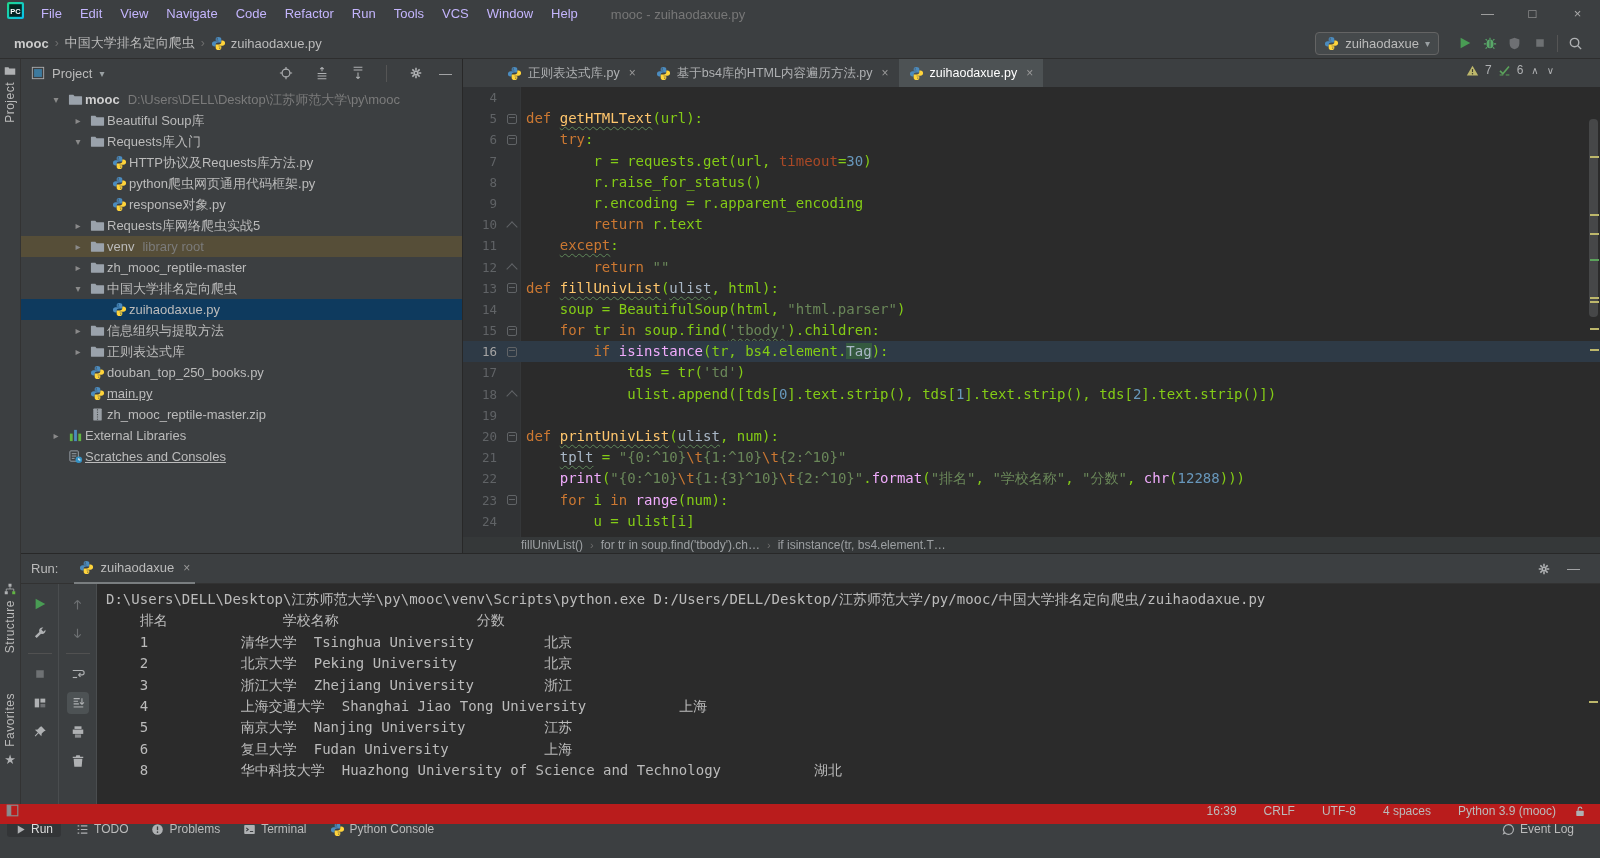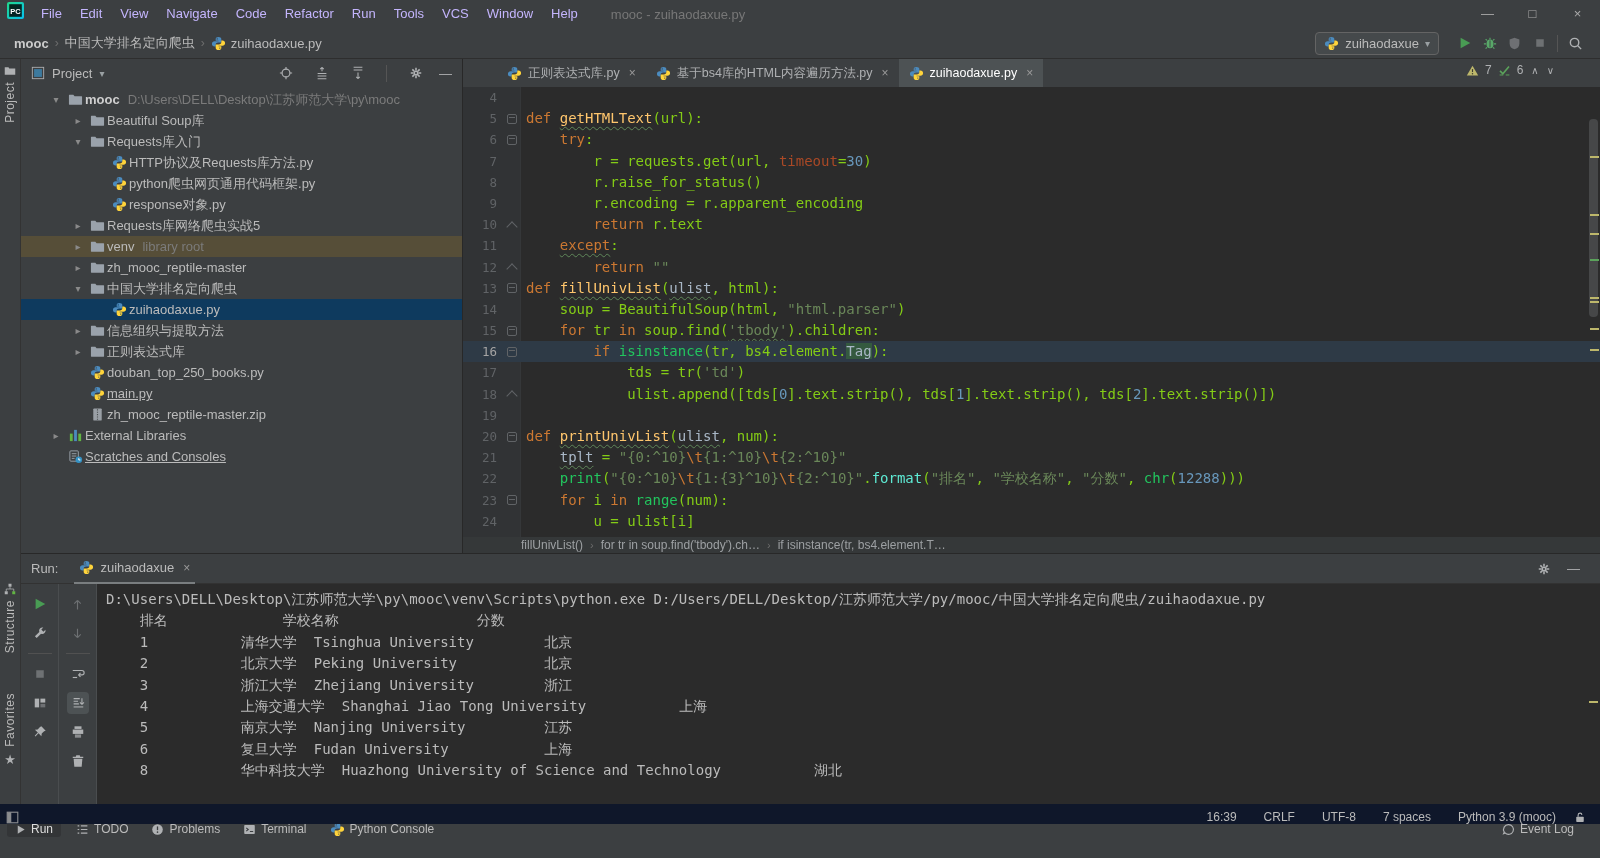--- a/index.html
+++ b/index.html
@@ -65,23 +65,23 @@
   .fend{width:7px;height:7px;border-left:1px solid #606366;border-top:1px solid #606366;transform:rotate(45deg);display:inline-block;margin-top:4px}
   .tk-pl{color:#84cc16}
   .tk-kw{color:#cc7832}
   .tk-kww{color:#cc7832;text-decoration:underline wavy #5f8759 1px;text-underline-offset:3px}
   .tk-fnw{color:#ffc66d;text-decoration:underline wavy #5f8759 1px;text-underline-offset:3px}
   .tk-plw{color:#a9b7c6;text-decoration:underline wavy #5f8759 1px;text-underline-offset:3px}
   .tk-str{color:#6a8759}
   .tk-strw{color:#6a8759;text-decoration:underline wavy #5f8759 1px;text-underline-offset:3px}
   .tk-esc{color:#cc7832}
   .tk-num{color:#6897bb}
-  .tk-bi{color:#22c55e}
+  .tk-bi{color:#f0abfc}
   .tk-kwarg{color:#aa4926}
-  .tk-fmt{color:#5eead4}
+  .tk-fmt{color:#f0abfc}
   .tk-hl{color:#a9b7c6;background:#34593f}
   .insp{position:absolute;top:4px;right:46px;display:flex;align-items:center;gap:6px;font-size:12px;color:#afb1b3;font-family:"Liberation Sans",sans-serif}
   .insp .nav-ch{font-size:10px;color:#afb1b3;margin-left:2px}
   .sbar{position:absolute;right:2px;top:60px;width:9px;height:198px;background:rgba(170,175,178,.22);border-radius:4px}
   .stripe{position:absolute;right:1px;width:9px;height:2px}
   .stripe.y{background:#bdb76b}
   .stripe.g{background:#5ba35b}
   .edcrumbs{position:absolute;left:0;right:0;bottom:0;height:16px;background:#353839;display:flex;align-items:center;padding-left:58px;font-size:12px;color:#9da0a3}
   .edcrumb-sep{color:#6d6d6d;margin:0 7px;font-size:11px}
 
@@ -99,21 +99,21 @@
   .console{flex:1;padding:5px 0 0 9px;font-family:"DejaVu Sans Mono",monospace;font-size:14px;color:#bbbbbb;overflow:hidden}
   .conline{height:21.4px;line-height:21.4px;white-space:pre;tab-size:8}
 
   
   .botbar{position:absolute;left:0;right:0;top:818px;height:20px;background:#3c3f41;border-top:1px solid #323232;display:flex;align-items:center;font-size:12px}
   .bitem{display:flex;align-items:center;gap:5px;padding:1px 8px;margin-left:7px;border-radius:3px;color:#bbb}
   .bitem.on{background:#333537;color:#ddd}
   .botright{margin-left:auto;display:flex;align-items:center;gap:6px;padding-right:18px;color:#bbb}
 
   
-  .statbar{position:absolute;left:0;right:0;top:804px;height:20px;background:#0f172a;display:flex;align-items:flex-end;font-size:12px;color:#bbb}
+  .statbar{position:absolute;left:0;right:0;top:804px;height:20px;background:#b91c1c;display:flex;align-items:flex-start;font-size:12px;color:#bbb}
   .statleft{margin-left:6px;display:flex;align-items:center}
   .statright{margin-left:auto;display:flex;align-items:center;padding-right:14px}
   .stitem{margin-left:27px}
   .lockwrap{margin-left:18px;display:flex;align-items:center}
 </style>
 </head>
 <body>
 
 <div id="app">
 
@@ -777,21 +777,21 @@
     <span class="statleft icon" id="toolswitch">
         <svg width="13" height="13" viewBox="0 0 16 16">
           <rect x="1.5" y="1.5" width="13" height="13" fill="none" stroke="#8a8c8e" stroke-width="1.4"></rect>
           <rect x="1.5" y="1.5" width="5" height="13" fill="#8a8c8e"></rect>
         </svg>
       </span>
     <span class="statright" id="statright">
         <span class="stitem">16:39</span>
         <span class="stitem">CRLF</span>
         <span class="stitem">UTF-8</span>
-        <span class="stitem">7 spaces</span>
+        <span class="stitem">4 spaces</span>
         <span class="stitem">Python 3.9 (mooc)</span>
         <span class="lockwrap icon">
           <svg width="12" height="13" viewBox="0 0 16 16">
             <rect x="3" y="7" width="10" height="7" rx="1" fill="#AFB1B3"></rect>
             <path d="M5.5 7V4.8a2.5 2.5 0 0 1 5-.3" fill="none" stroke="#AFB1B3" stroke-width="1.5"></path>
           </svg>
         </span>
       </span>
   </div>
 

